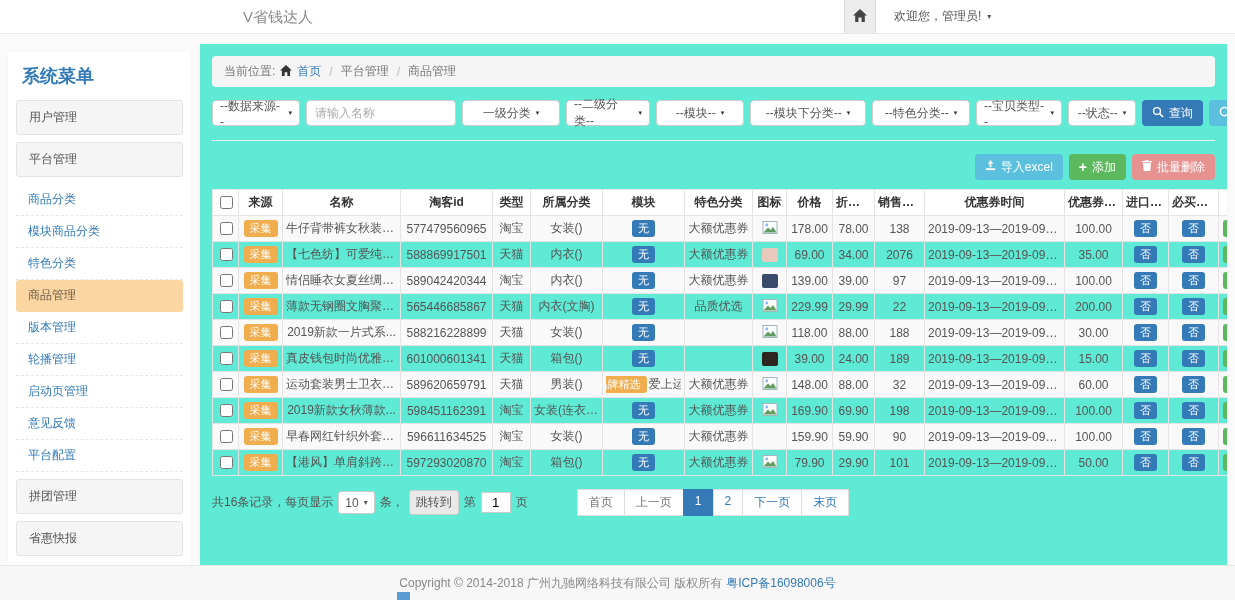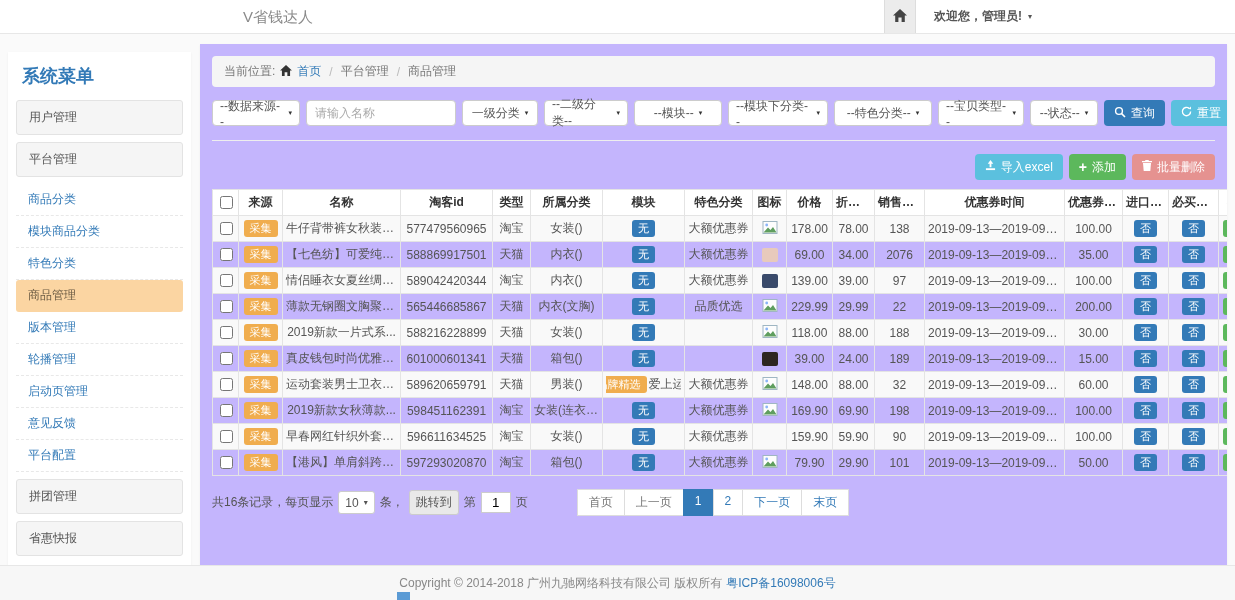--- a/index.html
+++ b/index.html
@@ -5,39 +5,39 @@
   * { box-sizing: border-box; }
   html,body { margin:0; padding:0; }
   body {
     width:1235px; height:600px; overflow:hidden; position:relative;
     background:#fafafa; color:#555;
     font-family:"Liberation Sans","DejaVu Sans",sans-serif; font-size:12px;
   }
   
   .topbar { position:relative; height:34px; background:#fff; border-bottom:1px solid #e7e7e7; }
   .brand { position:absolute; left:243px; top:8px; font-size:15px; color:#8a8a8a; }
-  .topbar-right { position:absolute; left:884px; top:0; height:33px; display:flex; align-items:stretch;font-weight:bold; }
+  .topbar-right { position:absolute; left:844px; top:0; height:33px; display:flex; align-items:stretch; }
   .home-btn { width:32px; background:#ececec; border-left:1px solid #ddd; border-right:1px solid #ddd;
     display:flex; align-items:center; justify-content:center; cursor:pointer; }
   .welcome { display:flex; align-items:center; gap:6px; padding:0 18px; color:#555; cursor:pointer; }
   .caret-txt { font-size:8px; color:#555; }
   
   .page { display:flex; gap:9px; padding:10px 8px 0 8px; height:531px; overflow:hidden; }
   
   .sidebar { width:183px; flex:none; background:#fff; padding:10px 8px; margin-top:8px;
     box-shadow:0 1px 2px rgba(0,0,0,.06); overflow:hidden; }
   .sidebar-title { color:var(--accent); font-weight:bold; font-size:18px; padding:2px 6px 12px; }
   .menu-group { background:#f5f5f5; border:1px solid #e3e3e3; border-radius:3px;
     padding:8px 12px; margin-bottom:7px; color:#555; cursor:pointer; }
   .submenu { margin:2px 0 7px; }
   .submenu-item { padding:7px 12px; color:var(--accent); background:#fff;
     border-bottom:1px dashed #e8e8e8; cursor:pointer; }
   .submenu-item.active { background:var(--active-menu); border-radius:3px; color:#6b5b43; border-bottom-color:transparent; }
   
-  .main { flex:1; background:#c4b5fd; padding:12px 12px; box-shadow:0 1px 2px rgba(0,0,0,.06); overflow:hidden; }
+  .main { flex:1; background:#5eead4; padding:12px 12px; box-shadow:0 1px 2px rgba(0,0,0,.06); overflow:hidden; }
   .breadcrumb { background:#f5f5f5; border-radius:4px; padding:7px 12px; margin-bottom:13px;
     color:#777; display:flex; align-items:center; gap:5px; }
   .breadcrumb .home-link { color:var(--accent); cursor:pointer; }
   .breadcrumb .sep { color:#bbb; margin:0 3px; }
   
   .filters { display:flex; gap:6px; align-items:center; padding-bottom:14px;
     border-bottom:1px solid #eee; margin-bottom:13px; }
   .fselect { height:26px; border:1px solid #ccc; border-radius:4px; background:#fff;
     display:flex; align-items:center; justify-content:center; padding:0 7px;
     color:#555; cursor:pointer; flex:none; }
@@ -145,33 +145,33 @@
       <span class="sep">/</span>
       <span class="crumb">商品管理</span>
     </div>
 
     <div class="filters" id="filters-row">
         <div class="fselect" style="width: 88px;">
           <span>--数据来源--</span>
           <span class="caret-txt">▾</span>
         </div>
         <input class="finput" placeholder="请输入名称" style="">
-        <div class="fselect" style="width: 76px;">
+        <div class="fselect" style="width: 98px;">
           <span>一级分类</span>
           <span class="caret-txt">▾</span>
         </div>
         <div class="fselect" style="width: 84px;">
           <span>--二级分类--</span>
           <span class="caret-txt">▾</span>
         </div>
         <div class="fselect" style="width: 88px;">
           <span>--模块--</span>
           <span class="caret-txt">▾</span>
         </div>
-        <div class="fselect" style="width: 100px;">
+        <div class="fselect" style="width: 116px;">
           <span>--模块下分类--</span>
           <span class="caret-txt">▾</span>
         </div>
         <div class="fselect" style="width: 98px;">
           <span>--特色分类--</span>
           <span class="caret-txt">▾</span>
         </div>
         <div class="fselect" style="width: 86px;">
           <span>--宝贝类型--</span>
           <span class="caret-txt">▾</span>

